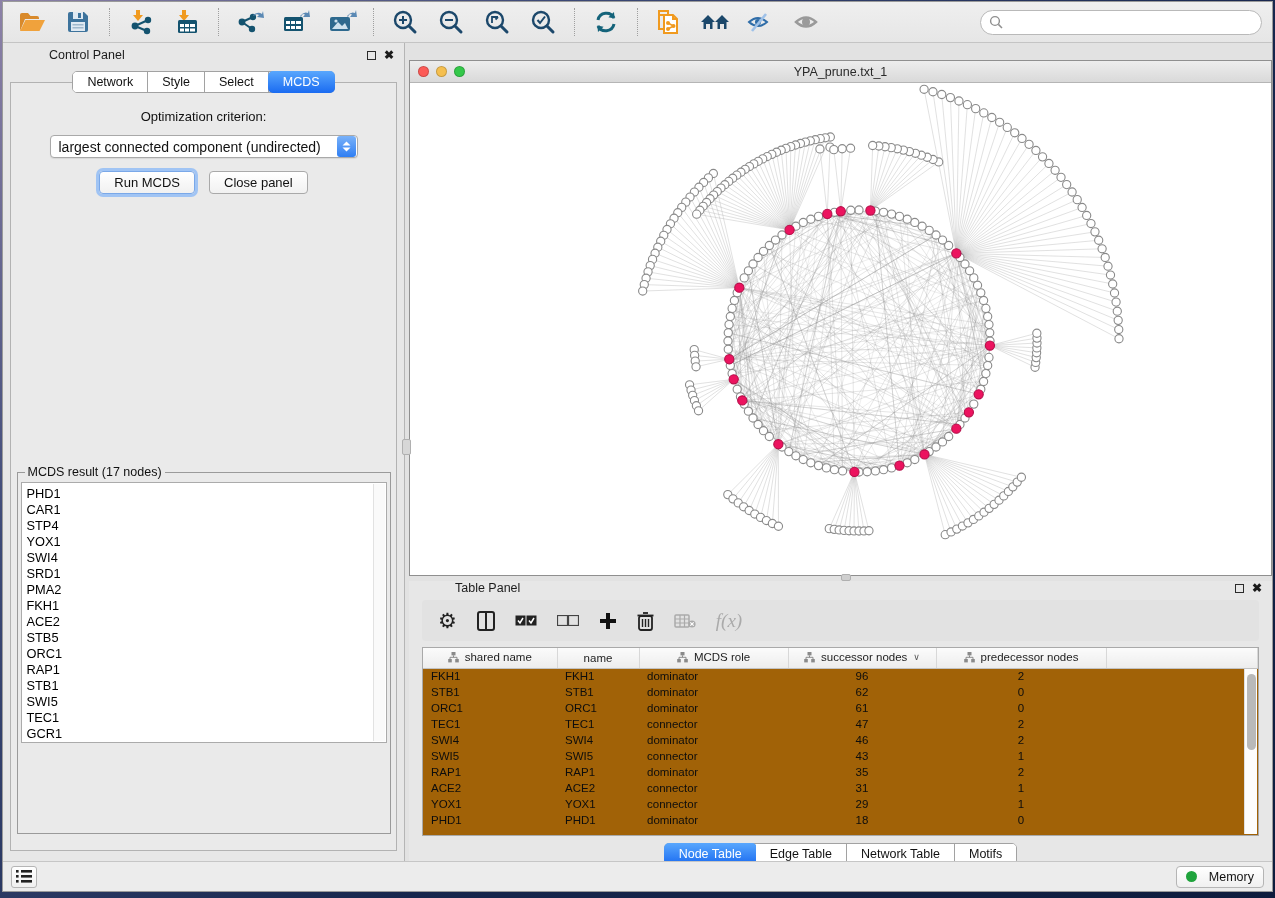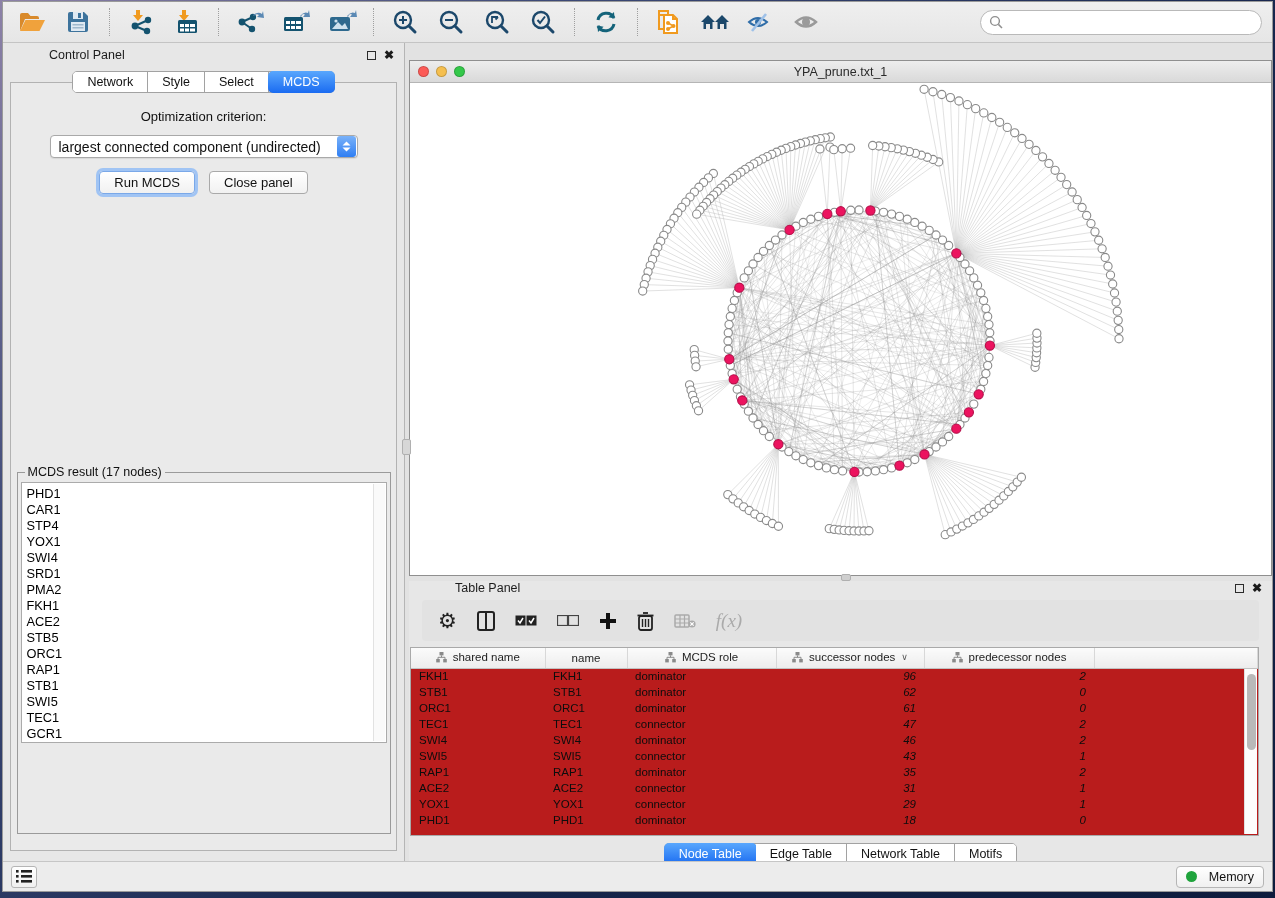--- a/index.html
+++ b/index.html
@@ -106,32 +106,32 @@
   .h-divider .grip { position:absolute; left:50%; top:-2px; width:10px; height:7px; background:#cfcfcf; border:1px solid #b0b0b0; border-radius:2px; }
   
   .table-panel { flex:1; background:#e7e7e7; display:flex; flex-direction:column; min-height:0; }
   .tp-toolbar {
     margin:5px 13px 0 13px; height:41px; background:#e2e2e2; border-radius:4px;
     display:flex; align-items:center; gap:20px; padding:0 16px; flex:0 0 41px;
   }
   .tp-ico { display:flex; align-items:center; justify-content:center; }
   .gear-glyph { font-size:21px; color:#222; line-height:20px; }
   .fx { font-family:"Liberation Serif", serif; font-style:italic; font-size:19px; color:#aaa; }
-  .tbl-wrap { margin:6px 13px 0 1px; border:1px solid #a9a9a9; background:#b91c1c; position:relative; flex:0 0 189px; overflow:hidden; }
+  .tbl-wrap { margin:6px 13px 0 13px; border:1px solid #a9a9a9; background:#a16207; position:relative; flex:0 0 189px; overflow:hidden; }
   table.data { border-collapse:collapse; table-layout:fixed; width:100%; }
   table.data th {
     height:20px; background:linear-gradient(#fbfbfb,#ededed); border-bottom:1px solid #c2c2c2;
     border-right:1px solid #d8d8d8; font-size:11.5px; font-weight:normal; color:#1d1d1d;
     text-align:center; white-space:nowrap; overflow:hidden;
   }
   table.data th .hdr-inner { display:inline-flex; align-items:center; gap:6px; }
   table.data td {
     height:16px; font-size:11.5px; color:#0d0d0d; padding:0 8px; white-space:nowrap; overflow:hidden;
   }
-  td.num { text-align:right; padding-right:16px;font-style:italic; }
+  td.num { text-align:center; padding-right:16px; }
   td.first { padding-left:14px; }
   .sortmark { font-size:9px; color:#555; }
   .tbl-scroll { position:absolute; top:21px; right:1px; bottom:1px; width:13px; background:#fdfdfd; border-left:1px solid #e0e0e0; }
   .tbl-scroll .thumb { position:absolute; top:5px; left:2px; width:9px; height:76px; background:#b9b9b9; border-radius:5px; }
   .tp-tabs { display:flex; justify-content:center; margin-top:7px; }
   
   .statusbar {
     height:30px; flex:0 0 30px; background:#ececec; border-top:1px solid #c6c6c6;
     display:flex; align-items:center; padding:0 8px;
   }

